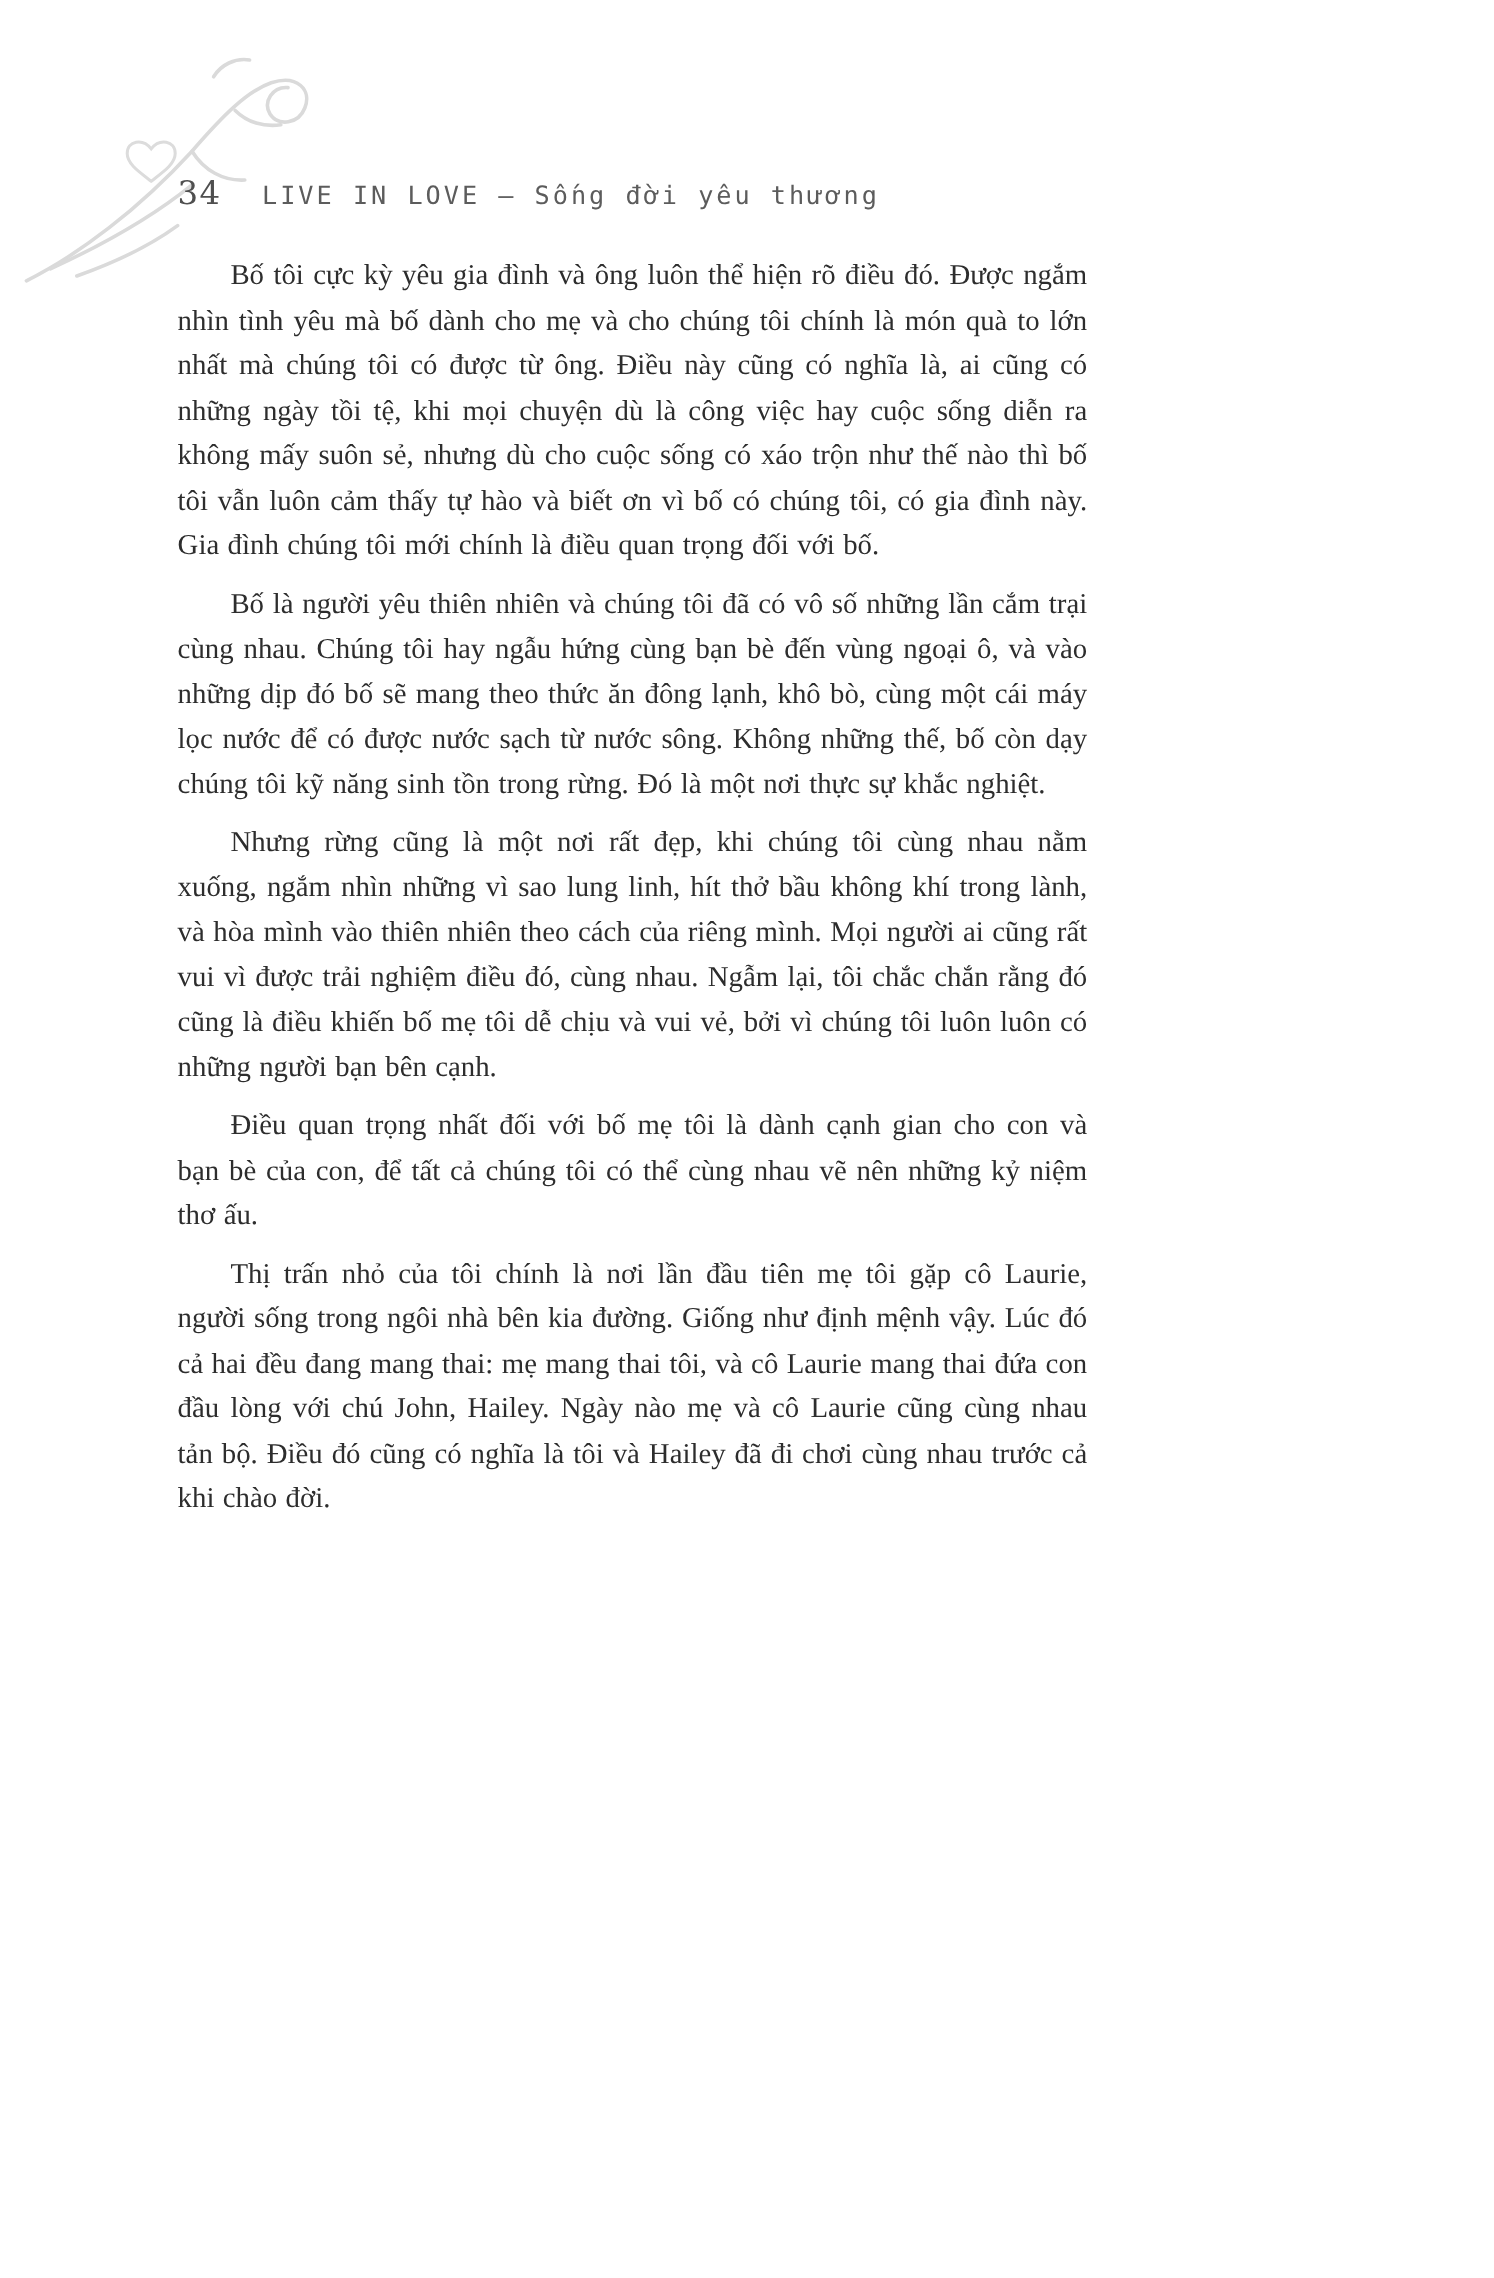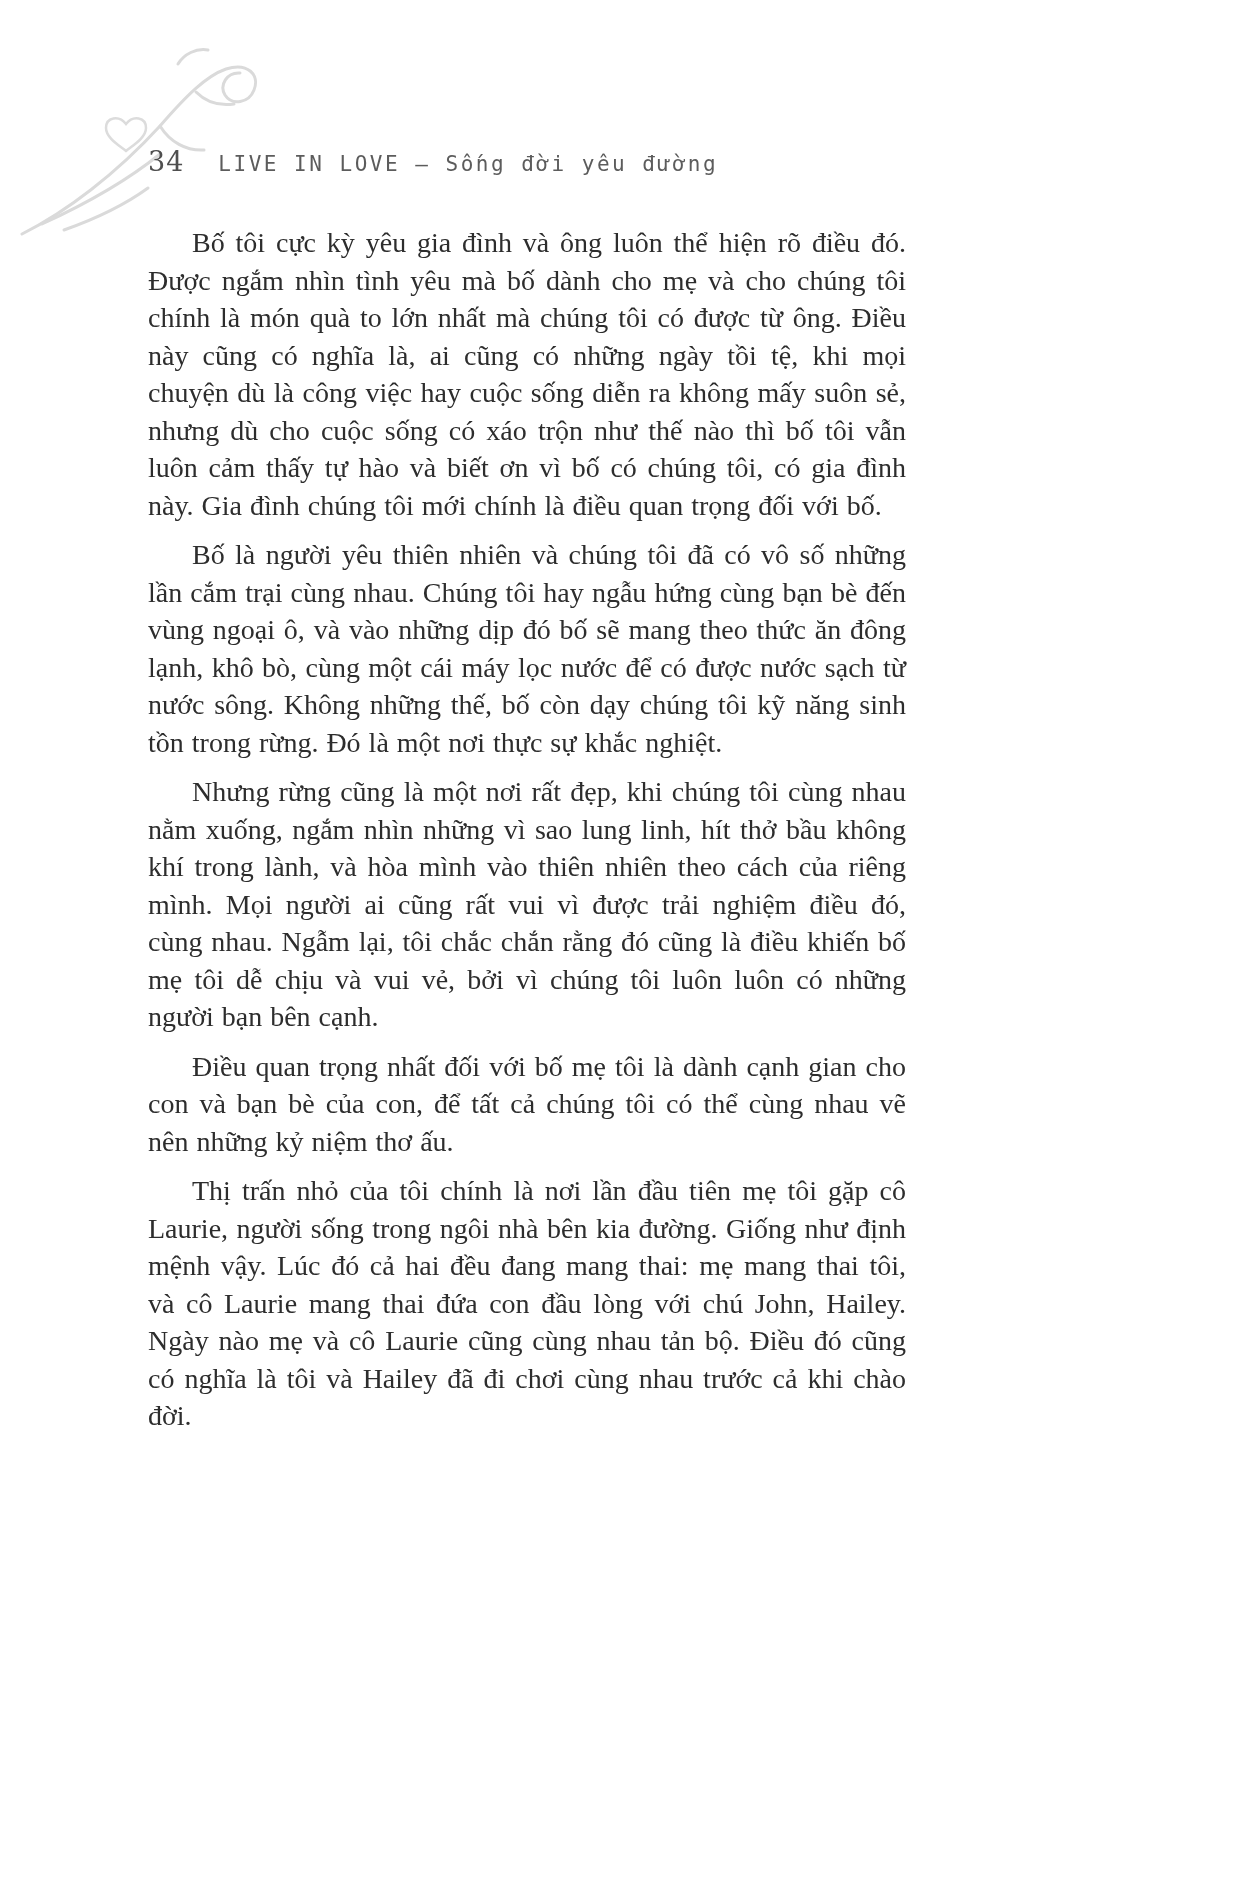--- a/index.html
+++ b/index.html
@@ -46,22 +46,22 @@
     color: #5c5c5c;
   }
   .content {
     position: absolute;
     left: 148px;
     top: 212px;
     width: 758px;
     color: #2d2d2d;
   }
   .content p.para {
-    margin: 12px 0 11px 0;
-    font-size: 28px;
+    margin: 0 0 11px 0;
+    font-size: 24px;
     line-height: 37.5px;
     text-align: justify;
     text-indent: 44px;
     word-spacing: 1px;
   }
 </style>
 </head>
 <body>
 
 <div class="page">
@@ -73,21 +73,21 @@
       <path d="M56 202 C 90 190 118 176 140 160"></path>
       <path d="M152 98 C 162 114 178 123 196 122"></path>
       <path d="M188 64 C 198 74 212 78 226 76"></path>
       <path d="M170 36 C 176 26 188 20 200 22"></path>
     </g>
     <path d="M118 96 c -7 -9 -20 -7 -20 4 c 0 9 11 16 20 23 c 9 -7 20 -14 20 -23 c 0 -11 -13 -13 -20 -4 z" fill="none" stroke="#dcdcdc" stroke-width="2.5"></path>
   </svg>
 
   <div class="header">
     <span class="page-number">34</span>
-    <span class="book-title">LIVE IN LOVE – Sống đời yêu đường</span>
+    <span class="book-title">LIVE IN LOVE – Sống đời yêu thương</span>
   </div>
 
   <div class="content">
       <p class="para">Bố tôi cực kỳ yêu gia đình và ông luôn thể hiện rõ điều đó. Được ngắm nhìn tình yêu mà bố dành cho mẹ và cho chúng tôi chính là món quà to lớn nhất mà chúng tôi có được từ ông. Điều này cũng có nghĩa là, ai cũng có những ngày tồi tệ, khi mọi chuyện dù là công việc hay cuộc sống diễn ra không mấy suôn sẻ, nhưng dù cho cuộc sống có xáo trộn như thế nào thì bố tôi vẫn luôn cảm thấy tự hào và biết ơn vì bố có chúng tôi, có gia đình này. Gia đình chúng tôi mới chính là điều quan trọng đối với bố.</p>
       <p class="para">Bố là người yêu thiên nhiên và chúng tôi đã có vô số những lần cắm trại cùng nhau. Chúng tôi hay ngẫu hứng cùng bạn bè đến vùng ngoại ô, và vào những dịp đó bố sẽ mang theo thức ăn đông lạnh, khô bò, cùng một cái máy lọc nước để có được nước sạch từ nước sông. Không những thế, bố còn dạy chúng tôi kỹ năng sinh tồn trong rừng. Đó là một nơi thực sự khắc nghiệt.</p>
       <p class="para">Nhưng rừng cũng là một nơi rất đẹp, khi chúng tôi cùng nhau nằm xuống, ngắm nhìn những vì sao lung linh, hít thở bầu không khí trong lành, và hòa mình vào thiên nhiên theo cách của riêng mình. Mọi người ai cũng rất vui vì được trải nghiệm điều đó, cùng nhau. Ngẫm lại, tôi chắc chắn rằng đó cũng là điều khiến bố mẹ tôi dễ chịu và vui vẻ, bởi vì chúng tôi luôn luôn có những người bạn bên cạnh.</p>
       <p class="para">Điều quan trọng nhất đối với bố mẹ tôi là dành cạnh gian cho con và bạn bè của con, để tất cả chúng tôi có thể cùng nhau vẽ nên những kỷ niệm thơ ấu.</p>
       <p class="para">Thị trấn nhỏ của tôi chính là nơi lần đầu tiên mẹ tôi gặp cô Laurie, người sống trong ngôi nhà bên kia đường. Giống như định mệnh vậy. Lúc đó cả hai đều đang mang thai: mẹ mang thai tôi, và cô Laurie mang thai đứa con đầu lòng với chú John, Hailey. Ngày nào mẹ và cô Laurie cũng cùng nhau tản bộ. Điều đó cũng có nghĩa là tôi và Hailey đã đi chơi cùng nhau trước cả khi chào đời.</p>
     </div>
 

